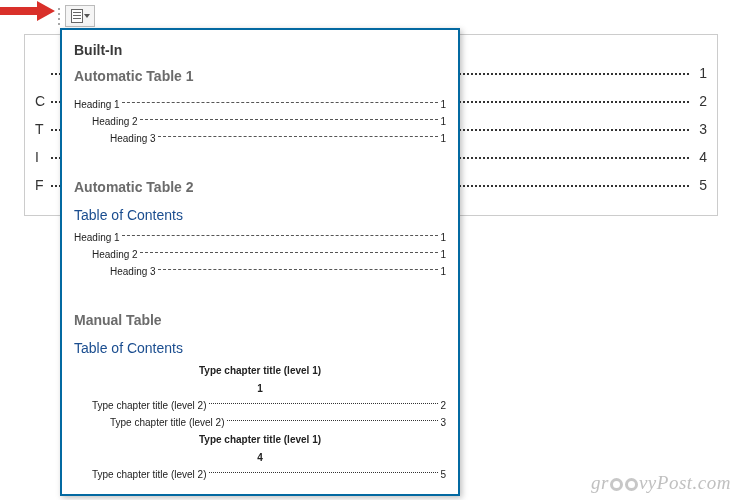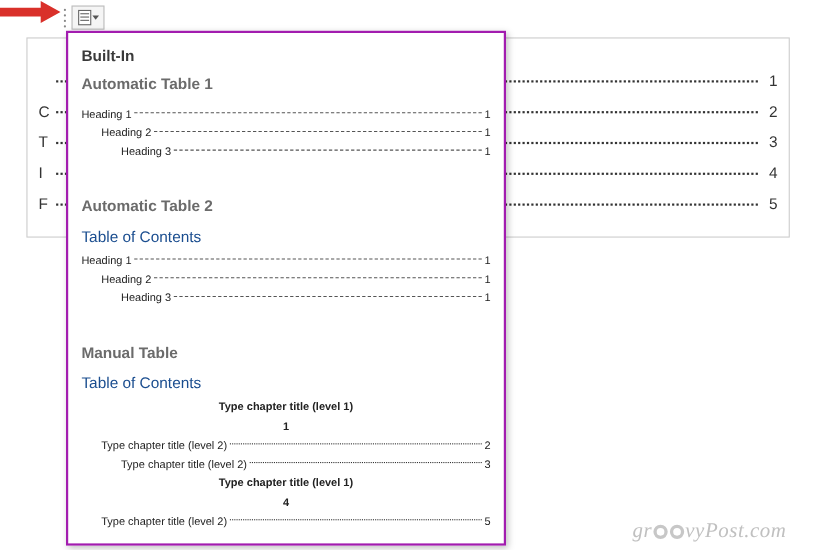--- a/index.html
+++ b/index.html
@@ -21,36 +21,36 @@
   .arrow { position: absolute; top: -3px; left: -5px; width: 70px; height: 30px; pointer-events:none; }
 
   
   .bg-toc { position: absolute; top: 34px; left: 24px; width: 694px; border: 1px solid #ccc; padding: 18px 10px 10px 10px; }
   .bg-row { display: flex; align-items: baseline; font-size: 14px; color: #333; margin: 12px 0; }
   .bg-label { width: 12px; }
   .bg-dots { flex: 1; border-bottom: 2px dotted #333; position: relative; top: -3px; margin: 0 4px; }
   .bg-pg { width: 14px; text-align: right; }
 
   
-  .gallery { position: absolute; top: 28px; left: 60px; width: 400px; height: 468px; background: #fff; border: 2px solid #a21caf; box-shadow: 2px 2px 6px rgba(0,0,0,.25); padding: 10px 12px 4px 12px; overflow: hidden; }
+  .gallery { position: absolute; top: 28px; left: 60px; width: 400px; height: 468px; background: #fff; border: 2px solid #0369a1; box-shadow: 2px 2px 6px rgba(0,0,0,.25); padding: 10px 12px 4px 12px; overflow: hidden; }
   .gallery-sect { color: #3a3a3a; font-weight: 700; font-size: 14px; margin: 2px 0 10px; }
   .opt-title { color: #6b6b6b; font-weight: 600; font-size: 14px; margin: 8px 0 12px; }
   .opt-subtitle { color: #1a4d8f; font-size: 14px; margin: 0 0 6px; }
   .row { display: flex; align-items: center; font-size: 10px; color: #222; line-height: 1.7; }
   .row.bold { font-weight: 700; flex-direction: column; }
   .row .lbl { white-space: nowrap; }
   .row .dots { flex: 1; border-bottom: 1px dashed #555; margin: 0 2px; position: relative; top: -2px; }
   .row .dots.dot { border-bottom: 1px dotted #333; }
   .row .pg { white-space: nowrap; }
   .ind1 { padding-left: 18px; }
   .ind2 { padding-left: 36px; }
   .spacer { height: 24px; }
 
   
-  .watermark { position: absolute; right: 24px; bottom: 6px; font-family: Georgia, 'Times New Roman', serif; font-style: italic; font-size: 19px; color: #c0c0c0; letter-spacing: .5px; pointer-events:none; }
+  .watermark { position: absolute; right: 8px; bottom: 6px; font-family: Georgia, 'Times New Roman', serif; font-style: italic; font-size: 19px; color: #c0c0c0; letter-spacing: .5px; pointer-events:none; }
   .watermark .o { display:inline-block; position:relative; }
   .watermark .oring { display:inline-block; width:13px; height:13px; border:3px solid #c7c7c7; border-radius:50%; position:relative; top:2px; margin:0 1px; }
 </style>
 </head>
 <body>
 
 <svg class="arrow" viewBox="0 0 70 30">
   <polygon points="60,14 42,4 42,10 0,10 0,18 42,18 42,24" fill="#d9302a"></polygon>
 </svg>
 

